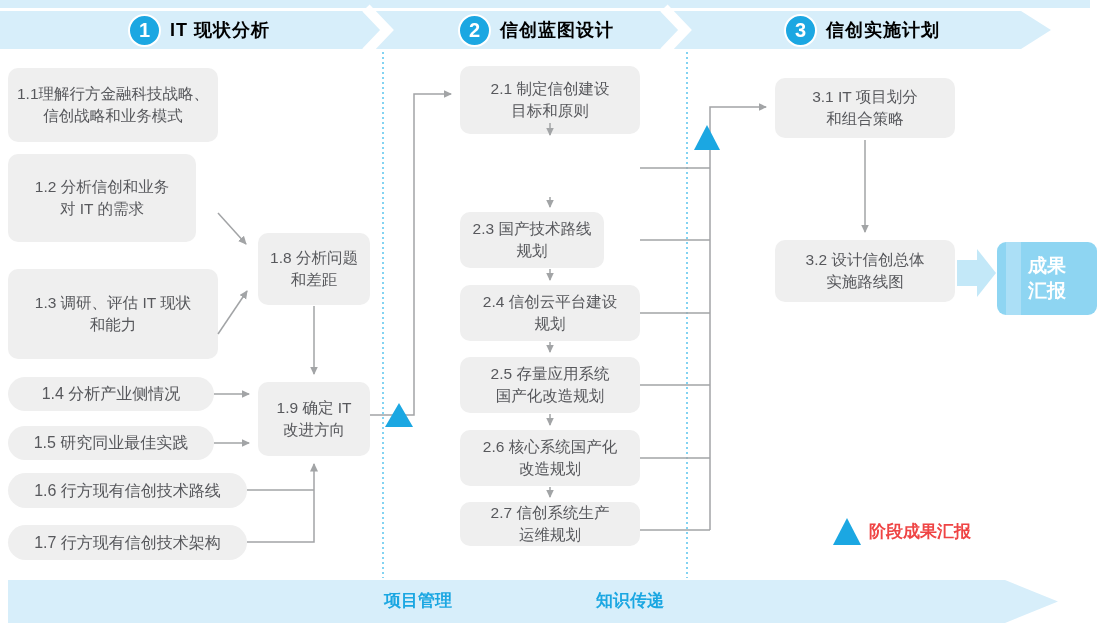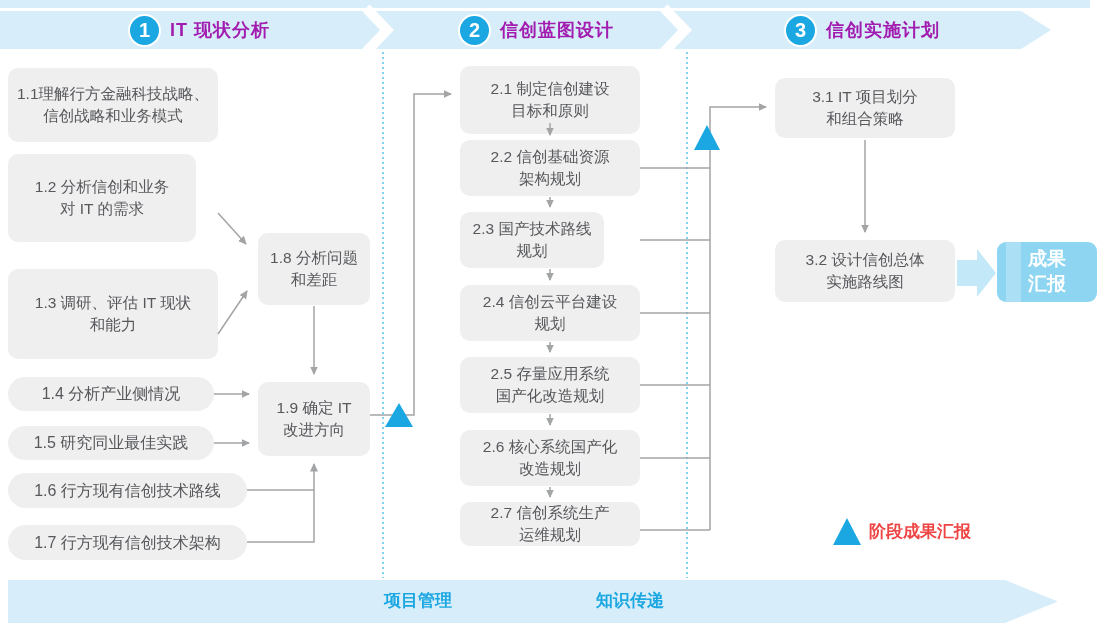--- a/index.html
+++ b/index.html
@@ -3,26 +3,26 @@
 <meta charset="utf-8">
 <style>
   html,body{margin:0;padding:0;background:#ffffff;}
   body{font-family:"Liberation Sans","DejaVu Sans",sans-serif;}
   .stage{position:relative;width:1115px;height:638px;background:#ffffff;overflow:hidden;}
   .layer{position:absolute;left:0;top:0;pointer-events:none;}
   
   .phase-header{position:absolute;top:11px;height:38px;display:flex;align-items:center;gap:9px;z-index:3;}
   .num-circle{width:33px;height:33px;border-radius:50%;background:#1BA7E2;border:2px solid #fff;
     color:#fff;font-size:20px;font-weight:bold;display:flex;align-items:center;justify-content:center;box-sizing:border-box;}
-  .phase-title{color:#a21caf;font-size:18px;font-weight:bold;letter-spacing:1px;white-space:nowrap;}
+  .phase-title{color:#000000;font-size:18px;font-weight:bold;letter-spacing:1px;white-space:nowrap;}
   
   .fbox{position:absolute;background:#EFEFEF;border-radius:10px;display:flex;align-items:center;justify-content:center;
     text-align:center;color:#57585C;font-size:15.5px;line-height:1.45;white-space:pre-line;z-index:2;box-sizing:border-box;padding:2px;}
   .pill{border-radius:18px;font-size:16px;}
-  .result-box{position:absolute;left:997px;top:242px;width:100px;height:60px;border-radius:9px;
+  .result-box{position:absolute;left:997px;top:242px;width:100px;height:73px;border-radius:9px;
     background:linear-gradient(90deg,#8ED5F2 0 9%,#ABDFF6 9% 24%,#8ED5F2 24%);
     display:flex;align-items:center;justify-content:center;text-align:center;
     color:#fff;font-size:19px;font-weight:bold;line-height:1.3;white-space:pre-line;z-index:2;}
   .legend-label{position:absolute;left:869px;top:520px;color:#ef4444;font-size:17px;font-weight:bold;z-index:3;white-space:nowrap;}
   .band-label{position:absolute;top:589px;height:24px;color:#1BA7E2;font-size:17px;font-weight:bold;
     text-align:center;z-index:3;white-space:nowrap;}
 </style>
 </head>
 <body>
 
@@ -59,22 +59,20 @@
   <div class="fbox pill" style="left:8px;top:426px;width:206px;height:34px">1.5 研究同业最佳实践</div>
   <div class="fbox pill" style="left:8px;top:473px;width:239px;height:35px">1.6 行方现有信创技术路线</div>
   <div class="fbox pill" style="left:8px;top:525px;width:239px;height:35px">1.7 行方现有信创技术架构</div>
   <div class="fbox" style="left:258px;top:233px;width:112px;height:72px">1.8 分析问题
 和差距</div>
   <div class="fbox" style="left:258px;top:382px;width:112px;height:74px">1.9 确定 IT
 改进方向</div>
 
   <div class="fbox" style="left:460px;top:66px;width:180px;height:68px">2.1 制定信创建设
 目标和原则</div>
-  <div class="fbox" style="left:460px;top:140px;width:180px;height:56px">2.2 信创基础资源
-架构规划</div>
   <div class="fbox" style="left:460px;top:212px;width:144px;height:56px">2.3 国产技术路线
 规划</div>
   <div class="fbox" style="left:460px;top:285px;width:180px;height:56px">2.4 信创云平台建设
 规划</div>
   <div class="fbox" style="left:460px;top:357px;width:180px;height:56px">2.5 存量应用系统
 国产化改造规划</div>
   <div class="fbox" style="left:460px;top:430px;width:180px;height:56px">2.6 核心系统国产化
 改造规划</div>
   <div class="fbox" style="left:460px;top:502px;width:180px;height:44px">2.7 信创系统生产
 运维规划</div>

